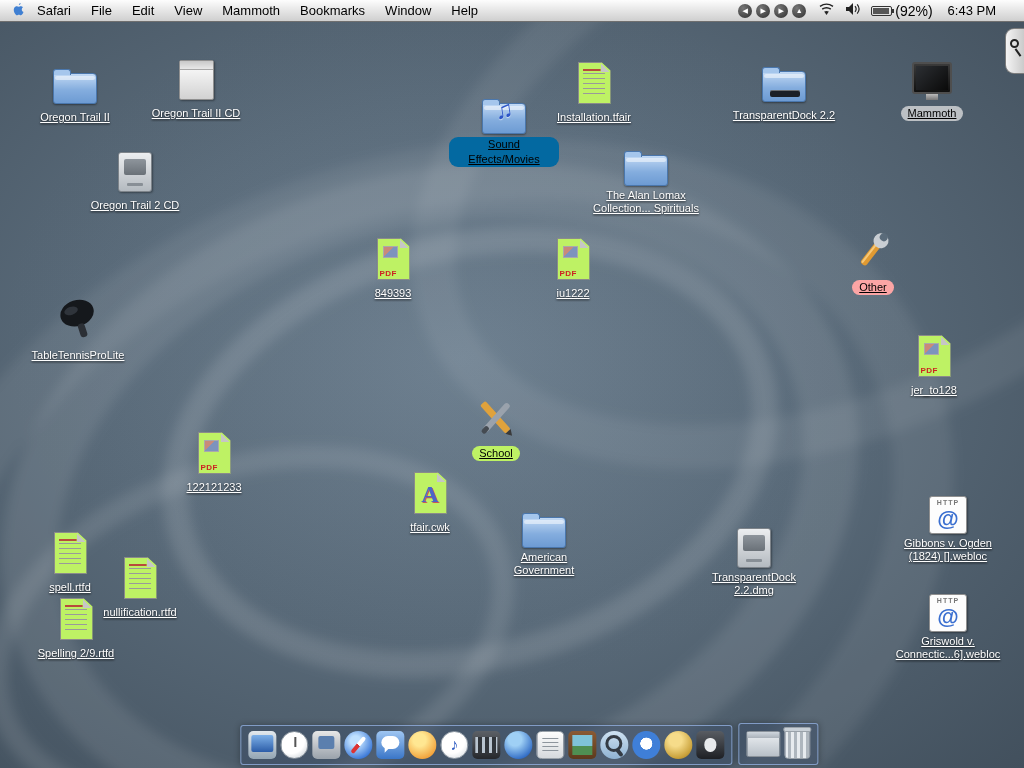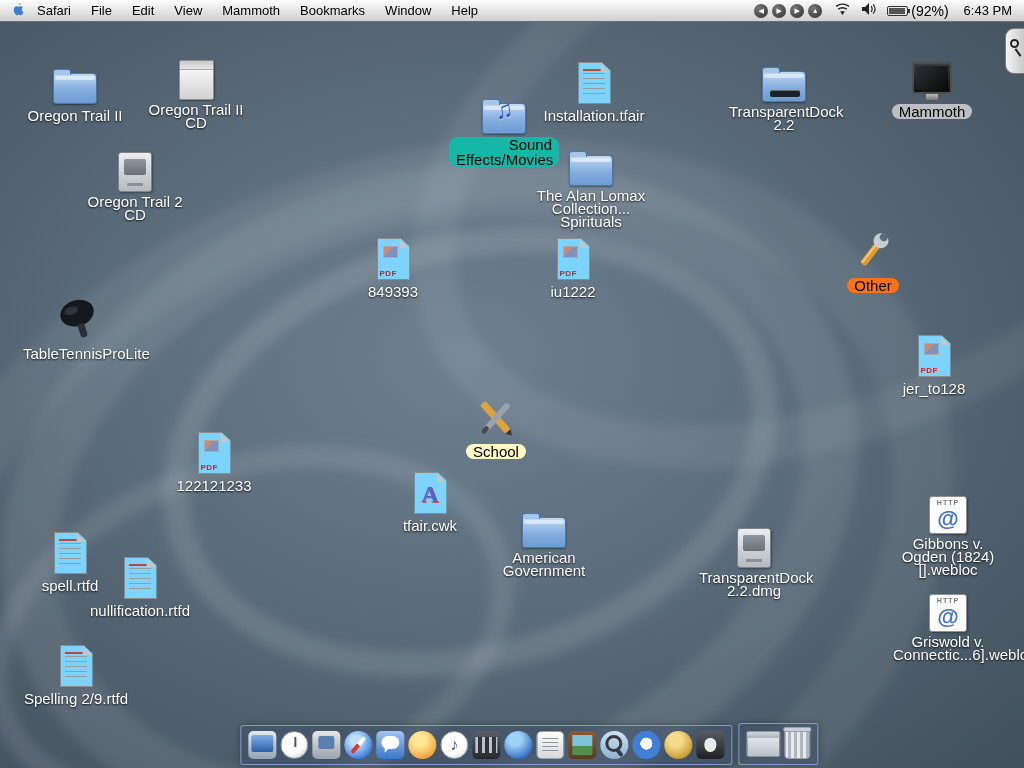--- a/index.html
+++ b/index.html
@@ -39,62 +39,62 @@
     color:#fff; font-size:7px; line-height:14px; text-align:center;
     margin:0 2px;
   }
   .battery-shell {
     width:21px; height:10px; border:1px solid #333; border-radius:2px;
     position:relative; margin-right:3px;
   }
   .battery-shell::after { content:""; position:absolute; right:-3px; top:2px; width:2px; height:4px; background:#333; }
   .battery-fill { position:absolute; left:1px; top:1px; bottom:1px; width:85%; background:#555; }
   .battery-text { font-size:14px; padding-right:4px; }
-  .time { font-size:13px; padding:0 12px 0 6px; white-space:nowrap;text-align:center; }
+  .time { font-size:13px; padding:0 28px 0 6px; white-space:nowrap;text-align:center; }
 
   
   .corner-tab {
     position:absolute; top:28px; right:0; width:19px; height:46px;
     background:linear-gradient(90deg,#f4f4f4,#cacaca);
     border:1px solid #7c7c7c; border-right:none;
     border-radius:9px 0 0 9px; z-index:40;
   }
   .corner-tab .loupe { position:absolute; left:4px; top:10px; width:9px; height:9px; border:2px solid #222; border-radius:50%; }
   .corner-tab .loupe::after { content:""; position:absolute; left:5px; top:7px; width:2px; height:9px; background:#222; transform:rotate(-35deg); }
 
   
   .di { position:absolute; width:110px; text-align:center; z-index:10; }
   .di .art { height:46px; display:flex; align-items:flex-end; justify-content:center; margin-bottom:3px; position:relative; }
   .lbl {
-    display:inline-block; font-size:15px; color:#fff; line-height:13px;
-    text-shadow:0 1px 2px rgba(0,0,0,.85); max-width:110px;
+    display:inline-block; font-size:11px; color:#fff; line-height:13px;
+    text-shadow:0 1px 2px rgba(0,0,0,.85); max-width:110px;text-decoration:underline;
   }
   .lbl.pill { color:#000; text-shadow:none; border-radius:9px; padding:0 7px; line-height:15px; }
-  .pill-blue   { background:#14b8a6;text-align:right; }
+  .pill-blue   { background:#0369a1; }
   .pill-gray   { background:#bcc0c4; }
-  .pill-yellow { background:#f97316; }
-  .pill-red    { background:#fef9c3; }
+  .pill-yellow { background:#fca5a5; }
+  .pill-red    { background:#bef264; }
 
   
   .ic-folder { width:44px; height:31px; position:relative;
     background:linear-gradient(180deg,#c2d9f4 0%,#84add e0 50%,#7aa5da 60%,#6d9bd3 100%);
     background:linear-gradient(180deg,#c2d9f4 0%,#84adde 55%,#6d9bd3 100%);
     border:1px solid #4a77ad; border-radius:2px 4px 3px 3px;
     box-shadow:0 1px 2px rgba(0,0,0,.4);
   }
   .ic-folder::before { content:""; position:absolute; top:-5px; left:-1px; width:16px; height:5px;
     background:#a5c6ec; border:1px solid #4a77ad; border-bottom:none; border-radius:3px 3px 0 0; }
   .ic-folder::after { content:""; position:absolute; top:2px; left:1px; right:1px; height:4px; background:rgba(255,255,255,.5); border-radius:2px; }
   .ov-note { position:absolute; left:50%; top:-8px; transform:translateX(-50%) rotate(-8deg);
     font-size:24px; color:#2c55c8; text-shadow:0 1px 1px rgba(255,255,255,.6); z-index:2; }
   .ov-dock { position:absolute; left:7px; bottom:4px; width:30px; height:7px; background:#1b1f27;
     border-radius:2px; z-index:2; box-shadow:inset 0 1px 0 rgba(255,255,255,.35); }
 
   
-  .ic-doc { width:33px; height:42px; position:relative; background:#7dd3fc;
+  .ic-doc { width:33px; height:42px; position:relative; background:#bef264;
     border:1px solid #8b8b8b; clip-path:polygon(0 0,72% 0,100% 20%,100% 100%,0 100%);
     box-shadow:1px 1px 2px rgba(0,0,0,.35); }
   .fold { position:absolute; right:0; top:0; width:9px; height:9px; background:#c6c6c6;
     clip-path:polygon(0 0,100% 100%,0 100%); }
   .pdf-txt { position:absolute; left:2px; bottom:1px; font-size:8px; font-weight:bold; color:#c22; letter-spacing:.5px; }
   .ic-pdf .thumb { position:absolute; left:5px; top:7px; width:15px; height:12px;
     background:linear-gradient(135deg,#c98a7a 0 40%,#7d93bd 40% 100%); border:1px solid #aaa; }
   .rtf-lines { position:absolute; left:4px; top:6px; right:5px; height:28px;
     background:
       linear-gradient(#b84a3c,#b84a3c) 0 0/80% 2px no-repeat,
@@ -303,21 +303,21 @@
   <span class="lbl">TransparentDock 2.2</span>
 </div>
 
 <div class="di" style="left:877px;top:54px">
   <div class="art">
       <div class="ic-display"></div>
     </div>
   <span class="lbl pill pill-gray">Mammoth</span>
 </div>
 
-<div class="di" style="left:536px;top:140px">
+<div class="di" style="left:591px;top:140px">
   <div class="art">
       <div class="ic-folder"></div>
     </div>
   <span class="lbl">The Alan Lomax Collection... Spirituals</span>
 </div>
 
 <div class="di" style="left:338px;top:234px">
   <div class="art">
       <div class="ic-doc ic-pdf">
         <span class="fold"></span>
@@ -467,21 +467,21 @@
 <div class="di" style="left:893px;top:586px">
   <div class="art">
       <div class="ic-webloc">
         <span class="http-txt">HTTP</span>
         <span class="at-txt">@</span>
       </div>
     </div>
   <span class="lbl">Griswold v. Connectic...6].webloc</span>
 </div>
 
-<div class="di" style="left:21px;top:641px">
+<div class="di" style="left:21px;top:594px">
   <div class="art">
       <div class="ic-doc ic-rtf">
         <span class="fold"></span>
         <span class="rtf-lines"></span>
       </div>
     </div>
   <span class="lbl">Spelling 2/9.rtfd</span>
 </div>
 
 <div class="dock">

